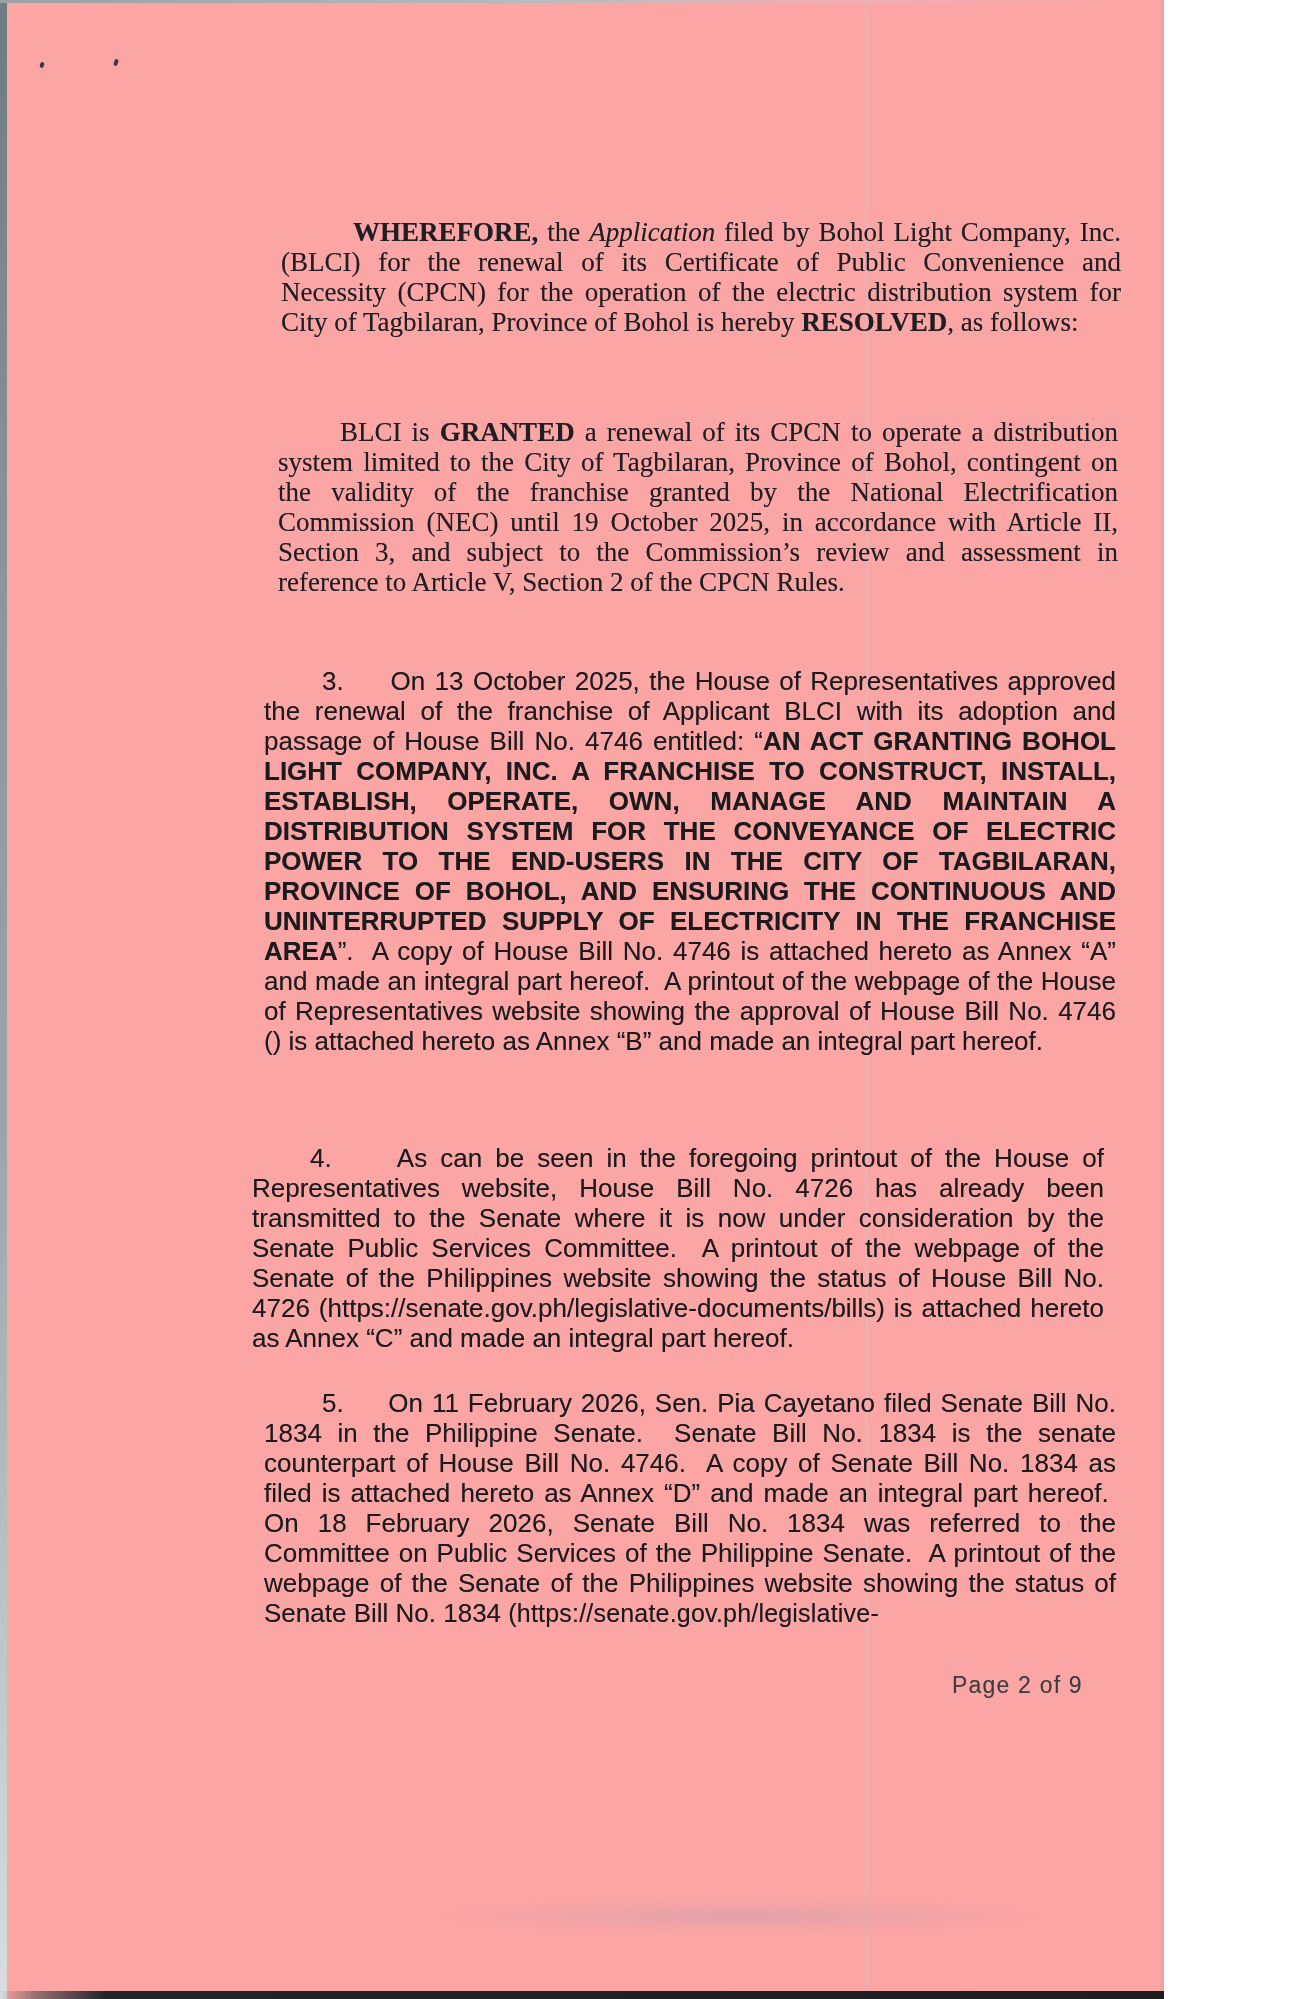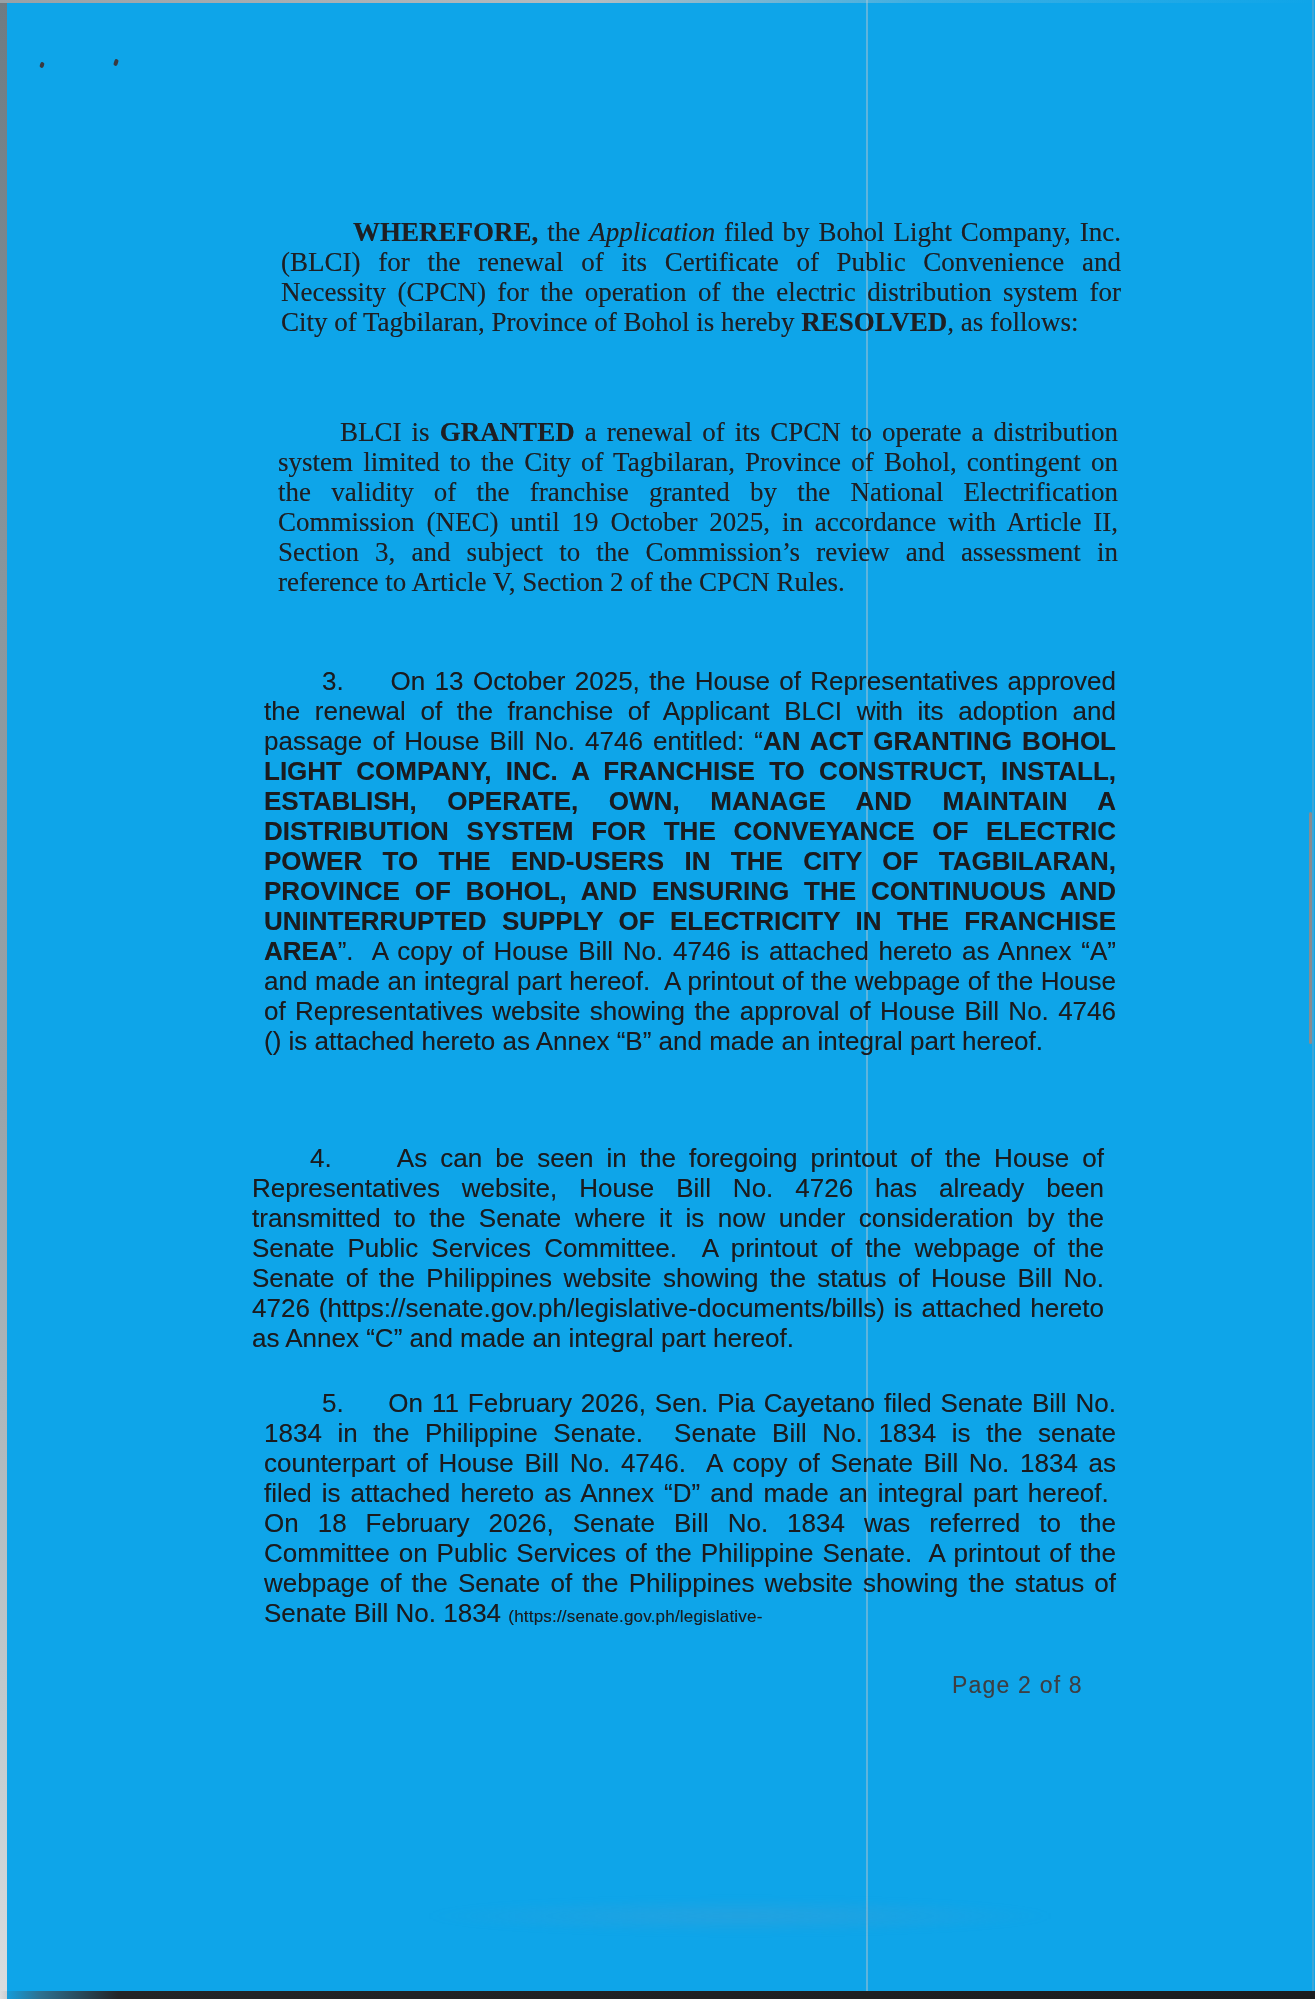--- a/index.html
+++ b/index.html
@@ -1,17 +1,17 @@
 <!DOCTYPE html>
 <html><head>
 <meta charset="utf-8">
 <style>
   html,body{margin:0;padding:0;background:#ffffff;}
   .scan-root{
-    position:relative;width:1315px;height:1999px;background:#0ea5e9;overflow:hidden;
+    position:relative;width:1164px;height:1999px;background:#fca5a5;overflow:hidden;
     font-family:"Liberation Sans",sans-serif;
   }
   
   .edge-left{position:absolute;left:0;top:0;width:7px;height:100%;
     background:linear-gradient(to bottom,#6f7b82 0%,#8b969c 30%,#9aa3a8 55%,#c2c9cc 85%,#d9dddf 100%);}
   .edge-top{position:absolute;left:0;top:0;height:3px;width:100%;
     background:linear-gradient(to right,#99a1a6 0%,#b5bcc0 45%,rgba(200,205,208,0.25) 70%,rgba(255,255,255,0) 100%);}
   .edge-right-hair{position:absolute;right:1px;top:0;width:2px;height:100%;background:rgba(165,170,175,0.30);}
   .edge-right-seg{position:absolute;left:1309px;top:812px;width:3px;height:232px;background:#878c90;border-radius:2px;}
   .fold-line{position:absolute;left:866px;top:0;width:2px;height:100%;background:rgba(193,200,207,0.45);}
@@ -29,21 +29,21 @@
   .serif{font-family:"Liberation Serif",serif;font-size:27px;line-height:30px;}
   .sans{font-family:"Liberation Sans",sans-serif;font-size:26px;line-height:30px;color:#1b1b1e;}
   .p1{top:190px;left:281px;width:840px;text-indent:72px;}
   .p2{top:390px;left:278px;width:840px;text-indent:62px;}
   .p3{top:640px;left:264px;width:852px;text-indent:58px;}
   .p4{top:1117px;left:252px;width:852px;text-indent:58px;}
   .p5{top:1362px;left:264px;width:852px;text-indent:58px;}
   .b{font-weight:bold;}
   .i{font-style:italic;}
   .doc-link{color:#2b5ec9;text-decoration:underline;text-decoration-color:#2b5ec9;cursor:pointer;}
-  .small-run{font-size:17px;letter-spacing:0.2px;}
+  .small-run{font-size:25px;letter-spacing:0.2px;}
   .footer{position:absolute;top:1672px;left:952px;font-family:"Liberation Sans",sans-serif;
     font-size:23px;letter-spacing:1.2px;color:#3e3e42;text-shadow:0 0 0.5px rgba(60,60,65,0.4);}
 </style>
 </head>
 <body>
 
 <div class="scan-root">
 
   <div class="edge-left"></div>
   <div class="edge-top"></div>
@@ -58,15 +58,15 @@
   <p class="para serif p1"><span class="b">WHEREFORE,</span><span> the </span><span class="i">Application</span><span> filed by Bohol Light Company, Inc. (BLCI) for the renewal of its Certificate of Public Convenience and Necessity (CPCN) for the operation of the electric distribution system for City of Tagbilaran, Province of Bohol is hereby </span><span class="b">RESOLVED</span><span>, as follows:</span></p>
 
   <p class="para serif p2"><span>BLCI is </span><span class="b">GRANTED</span><span> a renewal of its CPCN to operate a distribution system limited to the City of Tagbilaran, Province of Bohol, contingent on the validity of the franchise granted by the National Electrification Commission (NEC) until 19 October 2025, in accordance with Article II, Section 3, and subject to the Commission’s review and assessment in reference to Article V, Section 2 of the CPCN Rules.</span></p>
 
   <p class="para sans p3"><span>3.&nbsp;&nbsp;&nbsp;&nbsp;&nbsp;On 13 October 2025, the House of Representatives approved the renewal of the franchise of Applicant BLCI with its adoption and passage of House Bill No. 4746 entitled: “</span><span class="b">AN ACT GRANTING BOHOL LIGHT COMPANY, INC. A FRANCHISE TO CONSTRUCT, INSTALL, ESTABLISH, OPERATE, OWN, MANAGE AND MAINTAIN A DISTRIBUTION SYSTEM FOR THE CONVEYANCE OF ELECTRIC POWER TO THE END-USERS IN THE CITY OF TAGBILARAN, PROVINCE OF BOHOL, AND ENSURING THE CONTINUOUS AND UNINTERRUPTED SUPPLY OF ELECTRICITY IN THE FRANCHISE AREA</span><span>”.&nbsp; A copy of House Bill No. 4746 is attached hereto as Annex “A” and made an integral part hereof.&nbsp; A printout of the webpage of the House of Representatives website showing the approval of House Bill No. 4746 (</span><a class="doc-link"></a><span>) is attached hereto as Annex “B” and made an integral part hereof.</span></p>
 
   <p class="para sans p4"><span>4.&nbsp;&nbsp;&nbsp;&nbsp;&nbsp;As can be seen in the foregoing printout of the House of Representatives website, House Bill No. 4726 has already been transmitted to the Senate where it is now under consideration by the Senate Public Services Committee.&nbsp; A printout of the webpage of the Senate of the Philippines website showing the status of House Bill No. 4726 (https://senate.gov.ph/legislative-documents/bills) is attached hereto as Annex “C” and made an integral part hereof.</span></p>
 
   <p class="para sans p5"><span>5.&nbsp;&nbsp;&nbsp;&nbsp;&nbsp;On 11 February 2026, Sen. Pia Cayetano filed Senate Bill No. 1834 in the Philippine Senate.&nbsp; Senate Bill No. 1834 is the senate counterpart of House Bill No. 4746.&nbsp; A copy of Senate Bill No. 1834 as filed is attached hereto as Annex “D” and made an integral part hereof.&nbsp; On 18 February 2026, Senate Bill No. 1834 was referred to the Committee on Public Services of the Philippine Senate.&nbsp; A printout of the webpage of the Senate of the Philippines website showing the status of Senate Bill No. 1834 </span><span class="small-run">(https://senate.gov.ph/legislative-</span></p>
 
-  <div class="footer">Page 2 of 8</div>
+  <div class="footer">Page 2 of 9</div>
 
 </div>
 
 </body></html>

